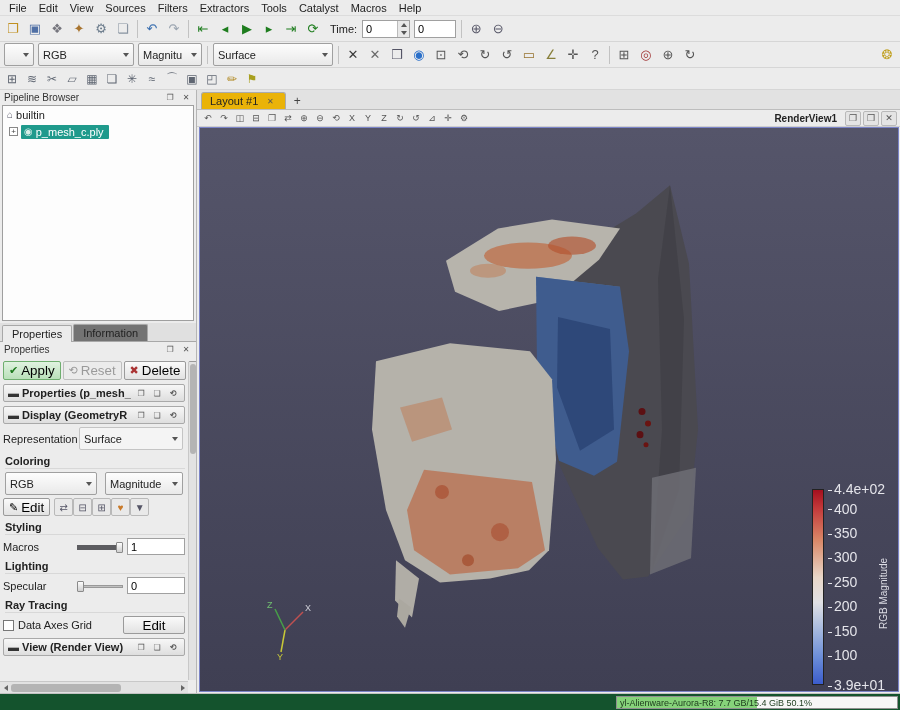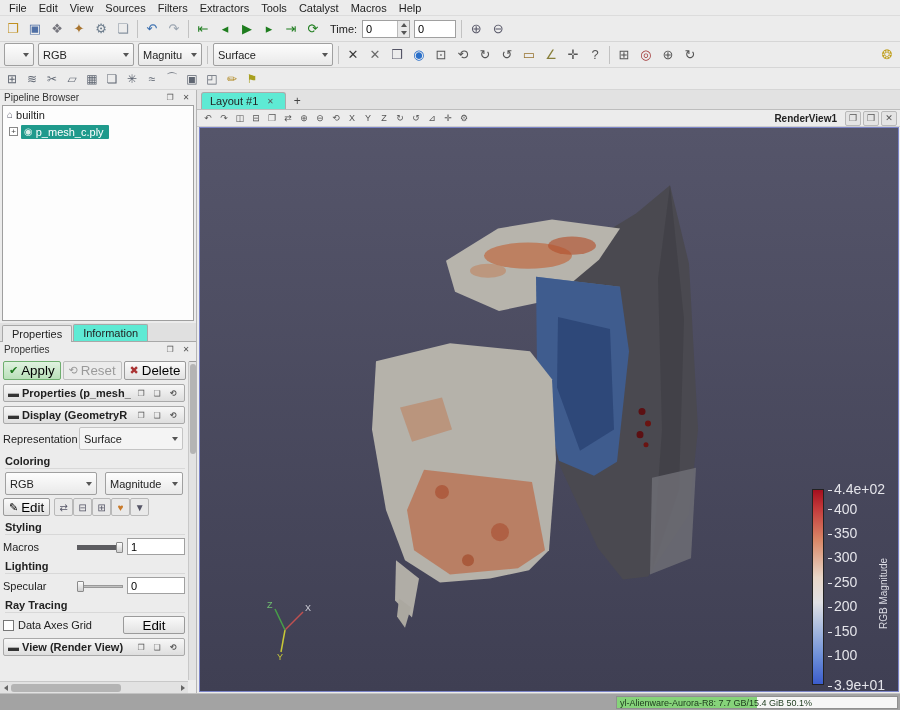--- a/index.html
+++ b/index.html
@@ -40,21 +40,21 @@
   .dock-header .spacer { flex:1; }
   .mini { width:14px; height:12px; display:flex; align-items:center; justify-content:center; font-size:8px; color:#555; margin-left:2px; cursor:default; }
   #pipeline-tree { height:216px; margin:0 2px; background:#fdfdfd; border:1px solid #9f9f9f; overflow:hidden; }
   .tree-row { display:flex; align-items:center; height:17px; padding-left:4px; gap:3px; }
   .tree-glyph { font-size:10px; color:#556; }
   .tree-chip { display:flex; align-items:center; gap:3px; padding:1px 5px 1px 3px; }
   .tree-chip.selected { background:#1f9a8c; color:#fff; border-radius:1px; }
   .expander { width:9px; height:9px; border:1px solid #888; background:#fff; font-size:8px; line-height:7px; text-align:center; color:#444; margin-left:2px; }
 
   .tabs { display:flex; align-items:flex-end; height:19px; background:#e0e0e0; border-bottom:1px solid #a8a8a8; padding-left:2px; margin-top:2px; }
-  .tab { padding:2px 9px; border:1px solid #a8a8a8; border-bottom:none; border-radius:2px 2px 0 0; background:#5eead4; margin-right:1px; cursor:default; }
+  .tab { padding:2px 9px; border:1px solid #a8a8a8; border-bottom:none; border-radius:2px 2px 0 0; background:#737373; margin-right:1px; cursor:default; }
   .tab.active { background:#ececec; position:relative; top:1px; }
 
   
   #props-body { flex:1; position:relative; overflow:hidden; padding-right:8px; }
   .btn-row { display:flex; gap:2px; margin:4px 3px 2px; align-items:center; }
   .btn { display:flex; align-items:center; justify-content:center; gap:3px; height:19px; border:1px solid #9a9a9a; border-radius:2px; background:linear-gradient(#fafafa,#e2e2e2); padding:0 5px; cursor:default; }
   .btn.apply { background:linear-gradient(#e0f2e0,#b9e0b9); border-color:#6fae6f; }
   .btn.apply .bglyph { color:#1d7a1d; }
   .btn.disabled { color:#9a9a9a; border-color:#bfbfbf; background:#ebebeb; }
   .btn .bglyph { font-size:11px; }
@@ -78,21 +78,21 @@
   #props-vscroll { position:absolute; right:0; top:272px; bottom:13px; width:8px; background:#e2e2e2; border-left:1px solid #c8c8c8; }
   #props-vscroll .thumb { position:absolute; top:2px; left:1px; width:6px; height:90px; background:#b4b4b4; border-radius:3px; }
   #props-hscroll { position:absolute; left:0; right:8px; bottom:0; height:12px; background:#e2e2e2; border-top:1px solid #c8c8c8; display:flex; align-items:center; }
   .h-arrow { width:11px; height:11px; display:flex; align-items:center; justify-content:center; }
   .h-arrow.left::after { content:""; border-top:3px solid transparent; border-bottom:3px solid transparent; border-right:4px solid #666; }
   .h-arrow.right::after { content:""; border-top:3px solid transparent; border-bottom:3px solid transparent; border-left:4px solid #666; }
   #props-hscroll .thumb { width:110px; height:8px; background:#b4b4b4; border-radius:3px; }
 
   
   #layout-tabbar { height:20px; display:flex; align-items:flex-end; background:#e2e2e2; border-bottom:1px solid #bdbdbd; padding-left:4px; }
-  #layout-tab { display:flex; align-items:center; gap:5px; padding:2px 8px; background:#5eead4; border:1px solid #ababab; border-bottom:none; border-radius:3px 3px 0 0; }
+  #layout-tab { display:flex; align-items:center; gap:5px; padding:2px 8px; background:#eab308; border:1px solid #ababab; border-bottom:none; border-radius:3px 3px 0 0; }
   #layout-add { width:18px; height:16px; display:flex; align-items:center; justify-content:center; font-size:12px; color:#444; margin-left:2px; cursor:default; }
   #render-toolbar { height:17px; display:flex; align-items:center; padding:0 3px; background:#ececec; border-bottom:1px solid #cfcfcf; }
   #render-toolbar .tb-btn { width:16px; height:15px; font-size:9px; color:#555; }
   #view-title { margin-left:auto; font-weight:bold; font-size:10px; }
   #view-win-icons { display:flex; margin-left:6px; }
   #view-win-icons .tb-btn { border:1px solid #b9b9b9; background:#e4e4e4; margin-left:2px; }
 
   #viewport { flex:1; position:relative; margin:0 1px 1px 2px; border:1px solid #7b84c8; background:linear-gradient(#55556a,#3f3f53); overflow:hidden; cursor:crosshair; }
   #mesh-svg { position:absolute; inset:0; width:100%; height:100%; }
   #axes-svg { position:absolute; left:55px; top:468px; width:62px; height:66px; }
@@ -100,21 +100,21 @@
   
   #legend { position:absolute; left:612px; top:356px; width:92px; height:212px; }
   #legend-bar { position:absolute; left:0; top:5px; width:12px; height:196px; border:1px solid #222;
     background:linear-gradient(180deg,#a50f1f 0%,#c43c3c 10%,#d98868 26%,#e8d6c8 45%,#e0e0e4 58%,#aabcde 71%,#6c8ed8 86%,#3b5ccc 100%); }
   #legend-ticks { position:absolute; left:16px; top:5px; width:50px; height:196px; }
   .tick { position:absolute; transform:translateY(-50%); font-size:14px; color:#e4e4ea; white-space:nowrap; }
   .tick::before { content:""; display:inline-block; width:4px; height:1px; background:#e4e4ea; margin-right:2px; vertical-align:middle; }
   #legend-title { position:absolute; left:66px; top:14px; height:190px; writing-mode:vertical-rl; transform:rotate(180deg); text-align:center; font-size:10px; color:#dcdce4; }
 
   
-  #statusbar { position:absolute; left:0; right:0; bottom:0; height:17px; background:#a3a3a3; border-top:1px solid #c2c2c2; }
+  #statusbar { position:absolute; left:0; right:0; bottom:0; height:17px; background:#14532d; border-top:1px solid #c2c2c2; }
   #mem-widget { position:absolute; right:2px; top:2px; width:282px; height:13px; border:1px solid #8f8f8f; background:#f6f6f6; overflow:hidden; }
   #mem-fill { position:absolute; left:0; top:0; bottom:0; width:50.1%; background:#86d37a; }
   #mem-text { position:absolute; left:3px; top:1px; font-size:9px; color:#1c3a1c; white-space:nowrap; }
 </style>
 </head>
 <body>
 
 <div id="root">
 
   <div id="menubar">

